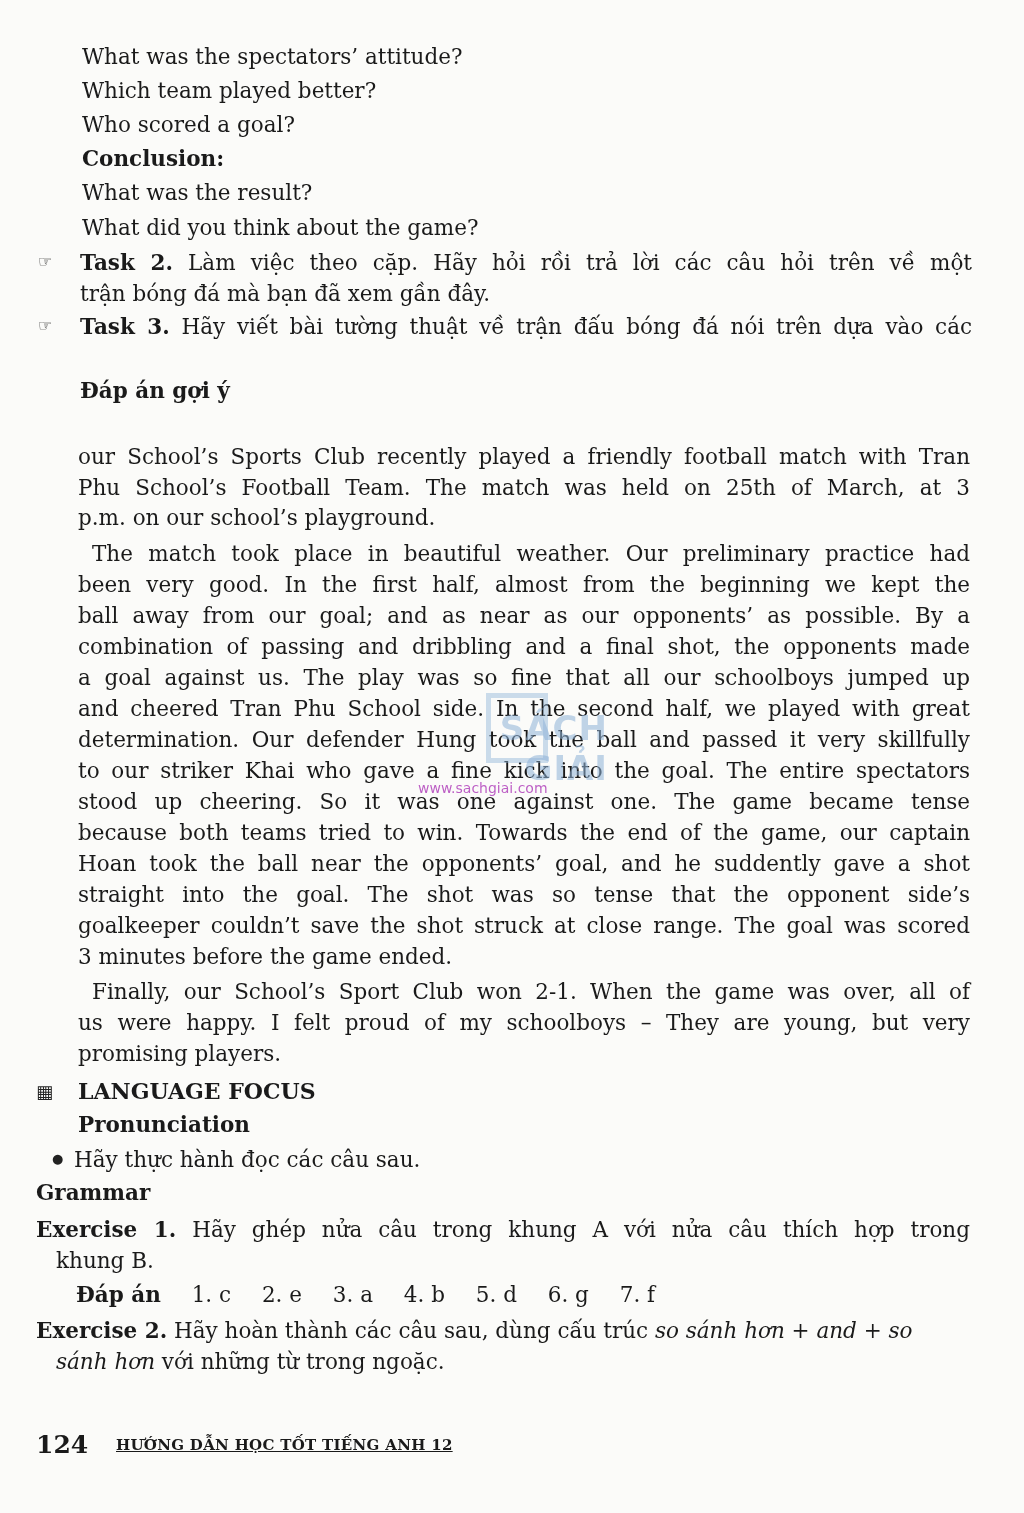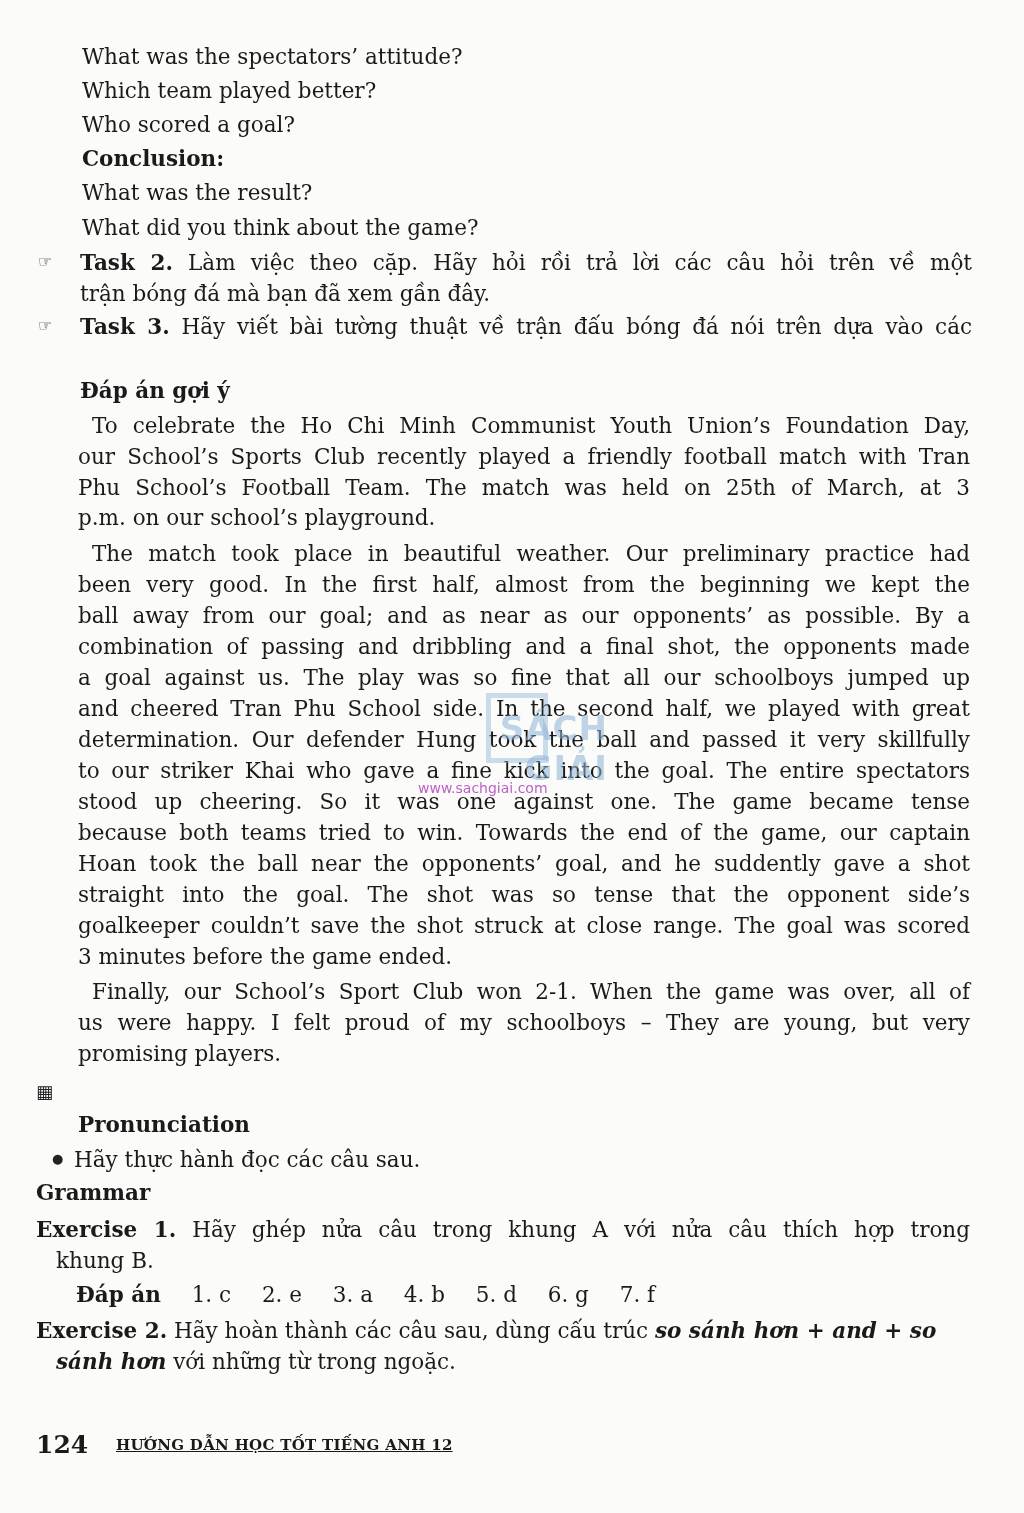--- a/index.html
+++ b/index.html
@@ -17,21 +17,21 @@
   .watermark {
     position:absolute; left:408px; top:688px; width:200px; height:120px; pointer-events:none;text-align:right;
   }
   .wm-logo { position:absolute; left:5px; top:20px; font-family:"DejaVu Sans", sans-serif;
     font-weight:bold; font-size:34px; color:#8fb3d8; opacity:0.55; letter-spacing:1px; }
   .wm-box { position:absolute; left:78px; top:5px; width:52px; height:60px; border:5px solid #8fb3d8; opacity:0.45; }
   .wm-url { position:absolute; left:10px; top:92px; font-family:"DejaVu Sans", sans-serif; font-size:14px; color:#a21caf; opacity:0.7; }
   .footer-num { position:absolute; left:36px; top:1430px; font-size:25px; font-weight:bold; }
   .footer-title { position:absolute; left:116px; top:1436px; font-size:15px; font-weight:bold; letter-spacing:0.3px;text-decoration:underline; }
   .answers span { display:inline-block; margin-right:24px;text-align:right; }
-  .ital { font-style:italic;font-weight:bold; }
+  .ital { font-style:italic; }
 </style>
 </head>
 <body>
 
 <div class="page">
 
   <div class="line q" style="top:42px">What was the spectators’ attitude?</div>
   <div class="line q" style="top:76px">Which team played better?</div>
   <div class="line q" style="top:110px">Who scored a goal?</div>
   <div class="line q bold" style="top:144px">Conclusion:</div>
@@ -46,21 +46,20 @@
   <div class="line" style="left:80px; top:279px">trận bóng đá mà bạn đã xem gần đây.</div>
 
   <span class="icon" style="left:38px; top:316px">☞</span>
   <div class="line just" style="left:80px; top:312px; width:892px">
     <span class="bold">Task 3.</span>
     <span>Hãy viết bài tường thuật về trận đấu bóng đá nói trên dựa vào các</span>
   </div>
 
   <div class="line bold" style="left:80px; top:376px">Đáp án gợi ý</div>
 
-  <div class="line just para" style="top:411px; left:92px; width:878px">To celebrate the Ho Chi Minh Communist Youth Union’s Foundation Day,</div>
   <div class="line just para" style="top:442px">our School’s Sports Club recently played a friendly football match with Tran</div>
   <div class="line just para" style="top:473px">Phu School’s Football Team. The match was held on 25th of March, at 3</div>
   <div class="line just para" style="top:539px; left:92px; width:878px">The match took place in beautiful weather. Our preliminary practice had</div>
 
   <div class="line para" style="top:503px">p.m. on our school’s playground.</div>
   <div class="line just para" style="top:570px">been very good. In the first half, almost from the beginning we kept the</div>
   <div class="line just para" style="top:601px">ball away from our goal; and as near as our opponents’ as possible. By a</div>
   <div class="line just para" style="top:663px">a goal against us. The play was so fine that all our schoolboys jumped up</div>
   <div class="line just para" style="top:632px">combination of passing and dribbling and a final shot, the opponents made</div>
   <div class="line just para" style="top:694px">and cheered Tran Phu School side. In the second half, we played with great</div>
@@ -71,20 +70,21 @@
   <div class="line just para" style="top:849px">Hoan took the ball near the opponents’ goal, and he suddently gave a shot</div>
   <div class="line just para" style="top:911px">goalkeeper couldn’t save the shot struck at close range. The goal was scored</div>
   <div class="line just para" style="top:880px">straight into the goal. The shot was so tense that the opponent side’s</div>
   <div class="line para" style="top:942px">3 minutes before the game ended.</div>
 
   <div class="line just para" style="top:977px; left:92px; width:878px">Finally, our School’s Sport Club won 2-1. When the game was over, all of</div>
   <div class="line just para" style="top:1008px">us were happy. I felt proud of my schoolboys – They are young, but very</div>
   <div class="line para" style="top:1039px">promising players.</div>
 
   <span class="icon" style="left:36px; top:1081px; font-size:18px">▦</span>
+  <div class="line bold" style="left:78px; top:1076px; font-size:22px">LANGUAGE FOCUS</div>
   <div class="line bold" style="left:78px; top:1110px">Pronunciation</div>
   <span class="icon" style="left:52px; top:1151px; font-size:13px">●</span>
   <div class="line" style="left:74px; top:1145px">Hãy thực hành đọc các câu sau.</div>
 
   <div class="line bold" style="left:36px; top:1178px">Grammar</div>
 
   <div class="line just" style="left:36px; top:1215px; width:934px">
     <span class="bold">Exercise 1.</span>
     <span>Hãy ghép nửa câu trong khung A với nửa câu thích hợp trong</span>
   </div>

